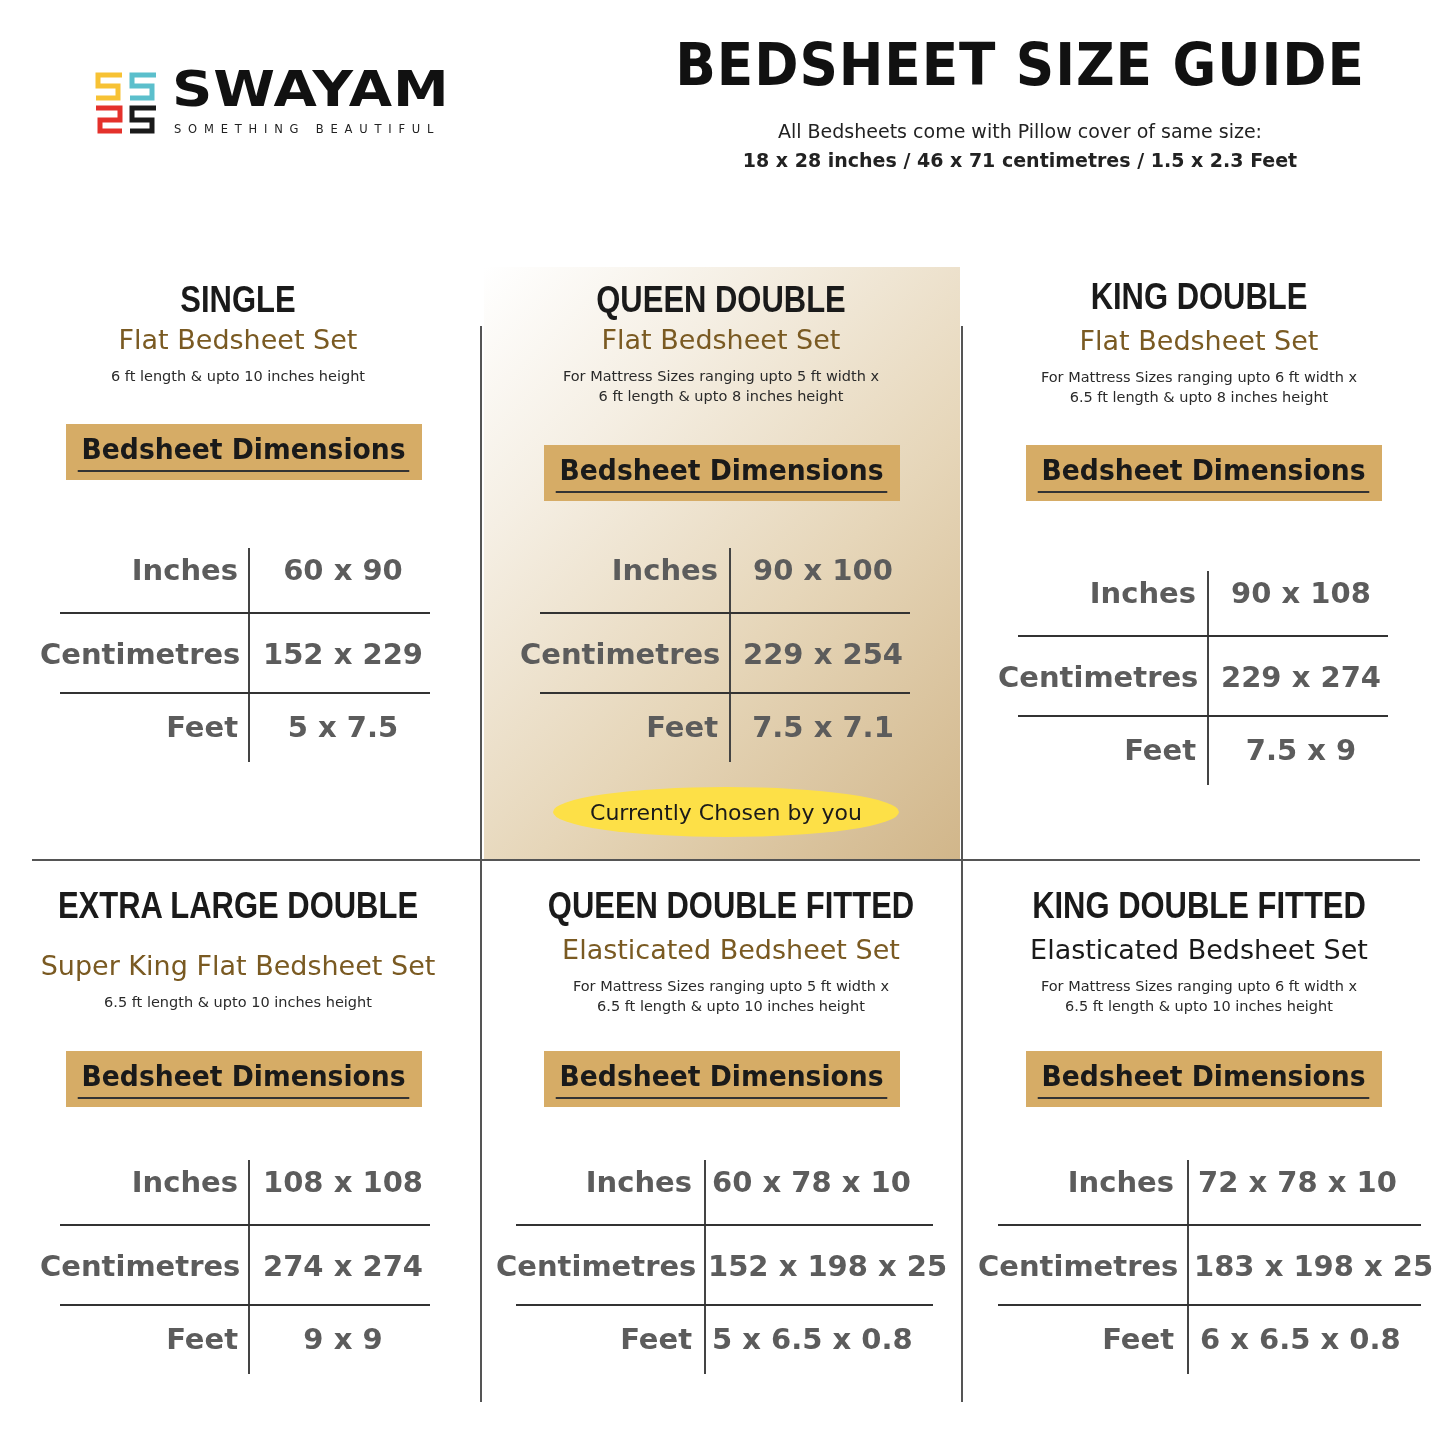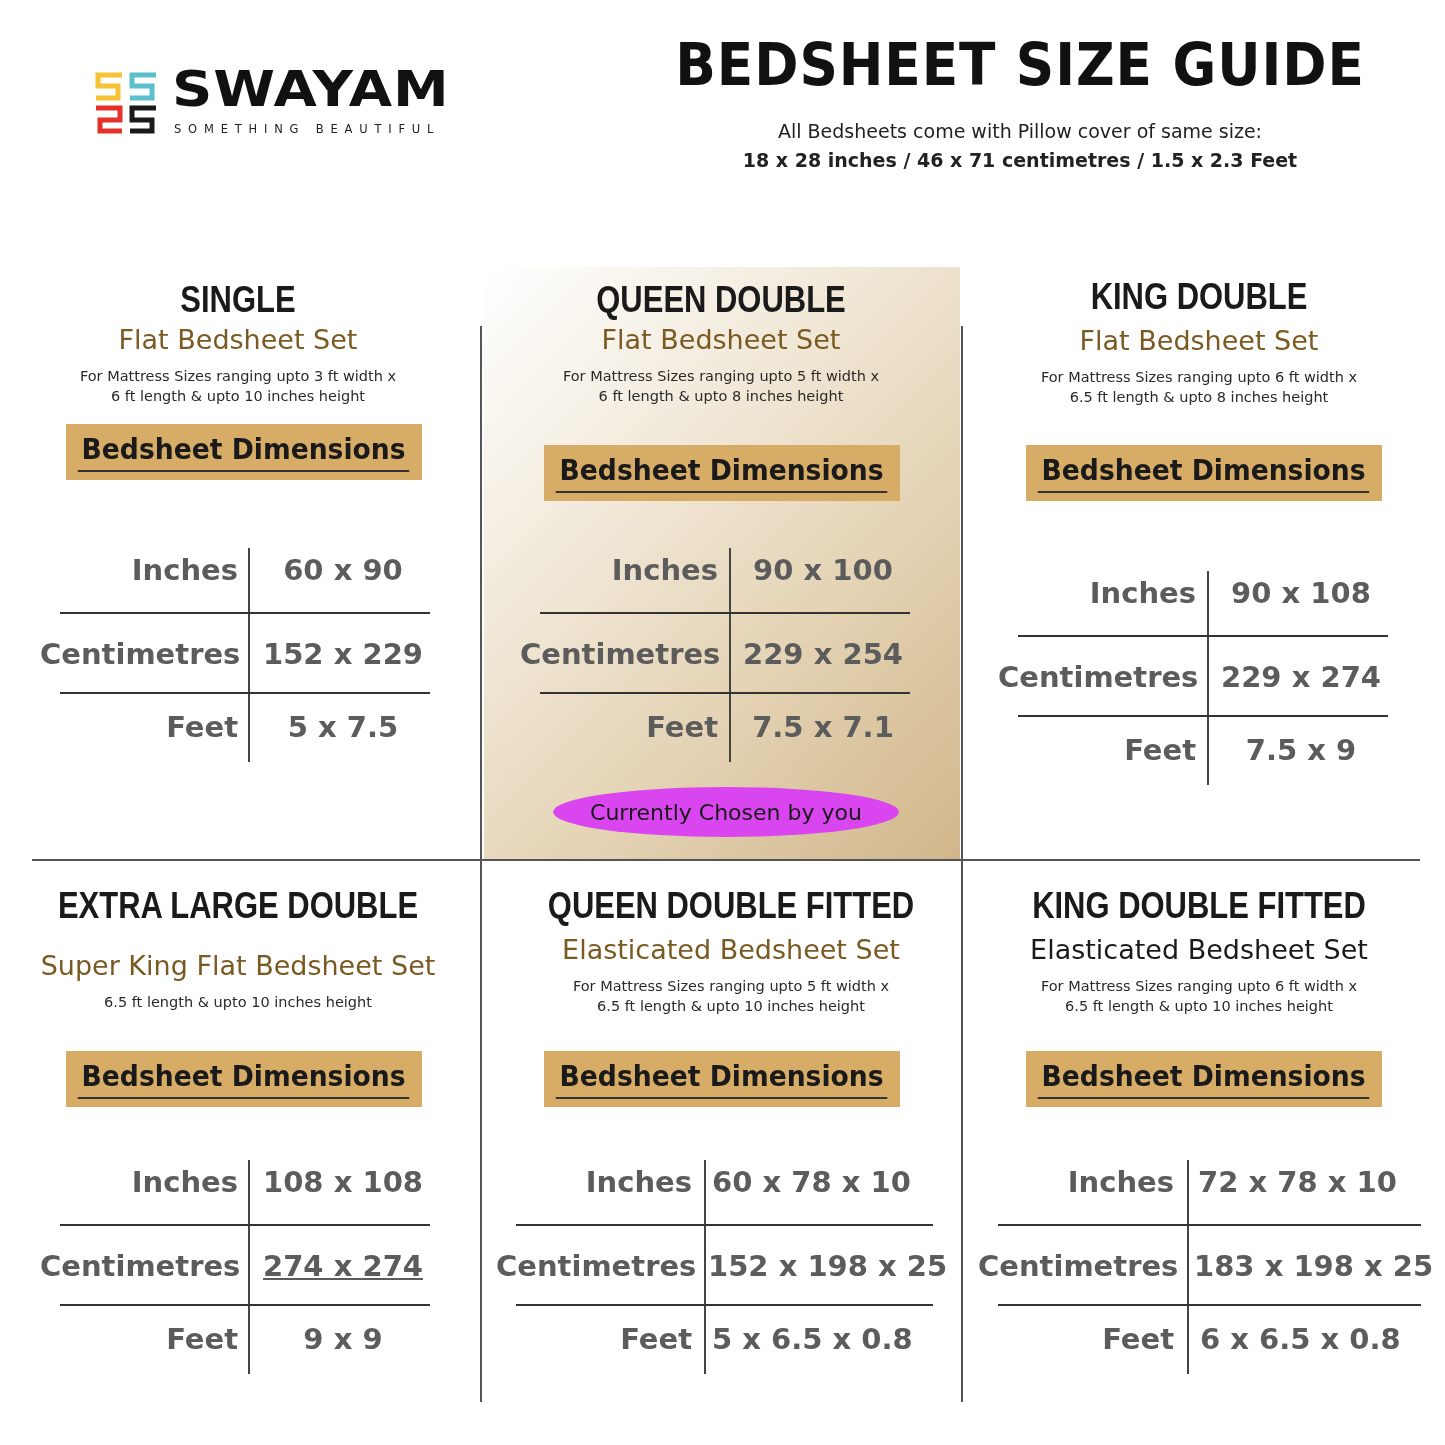--- a/index.html
+++ b/index.html
@@ -45,21 +45,21 @@
 
     
     .dtable { position: absolute; }
     .drow { position: absolute; left: 0; display: flex; align-items: center; height: 60px; }
     .dlabel { text-align: right; font-family: "DejaVu Sans", sans-serif; font-weight: bold; font-size: 29px; color: #5c5c5c; white-space: nowrap; }
     .dval { text-align: center; font-family: "DejaVu Sans", sans-serif; font-weight: bold; font-size: 29px; color: #5c5c5c; white-space: nowrap; }
     .dt-v { position: absolute; width: 2px; background: #444; }
     .dt-h { position: absolute; height: 2px; background: #333; }
 
     .chosen-pill { position: absolute; left: 553px; top: 787px; width: 346px; height: 50px; border-radius: 50%;
-      background: #d946ef; display: flex; align-items: center; justify-content: center;
+      background: #fde047; display: flex; align-items: center; justify-content: center;
       font-family: "DejaVu Sans", sans-serif; font-size: 22px; color: #1a1a1a; text-align: right; }
   </style>
 </head>
 <body>
 
 <div class="logo">
   <svg class="logo-mark" viewBox="0 0 68 66">
     <g fill="none" stroke-width="5">
       <path d="M30 5 H6 V16 H26 V28 H4" stroke="#f7c234"></path>
       <path d="M64 5 H40 V16 H60 V28 H38" stroke="#5bbfcc"></path>
@@ -78,21 +78,20 @@
 <div class="queen-panel"></div>
 
 <div class="vline" style="left:480px; top:326px; height:1076px;"></div>
 <div class="vline" style="left:961px; top:326px; height:1076px;"></div>
 <div class="hline" style="left:32px; top:859px; width:1388px;"></div>
 
 <div class="card" style="left:3px; top:278px;">
   <div class="card-title">SINGLE</div>
   <div class="card-sub">Flat Bedsheet Set</div>
   <div class="card-desc">
-    <div>For Mattress Sizes ranging upto 3 ft width x</div>
     <div>6 ft length &amp; upto 10 inches height</div>
   </div>
 </div>
 <div class="dim-badge" style="left:66px; top:424px;">
     <span>Bedsheet Dimensions</span>
   </div>
 <div class="dtable" style="left:40px; top:540px;">
   <div class="dt-v" style="left:208px; top:8px; height:214px;"></div>
   <div class="dt-h" style="left:20px; top:72px; width:370px;"></div>
   <div class="dt-h" style="left:20px; top:152px; width:370px;"></div>
@@ -182,21 +181,21 @@
 <div class="dtable" style="left:40px; top:1152px;">
   <div class="dt-v" style="left:208px; top:8px; height:214px;"></div>
   <div class="dt-h" style="left:20px; top:72px; width:370px;"></div>
   <div class="dt-h" style="left:20px; top:152px; width:370px;"></div>
   <div class="drow" style="top:0px;">
       <div class="dlabel" style="width:198px;">Inches</div>
       <div class="dval" style="width:210px;">108 x 108</div>
     </div>
   <div class="drow" style="top:84px;">
       <div class="dlabel" style="width:198px;">Centimetres</div>
-      <div class="dval" style="width:210px;text-decoration:underline;">274 x 274</div>
+      <div class="dval" style="width:210px;">274 x 274</div>
     </div>
   <div class="drow" style="top:157px;">
       <div class="dlabel" style="width:198px;">Feet</div>
       <div class="dval" style="width:210px;">9 x 9</div>
     </div>
 </div>
 
 <div class="card" style="left:496px; top:884px;">
   <div class="card-title">QUEEN DOUBLE FITTED</div>
   <div class="card-sub" style="margin-top:4px;">Elasticated Bedsheet Set</div>

